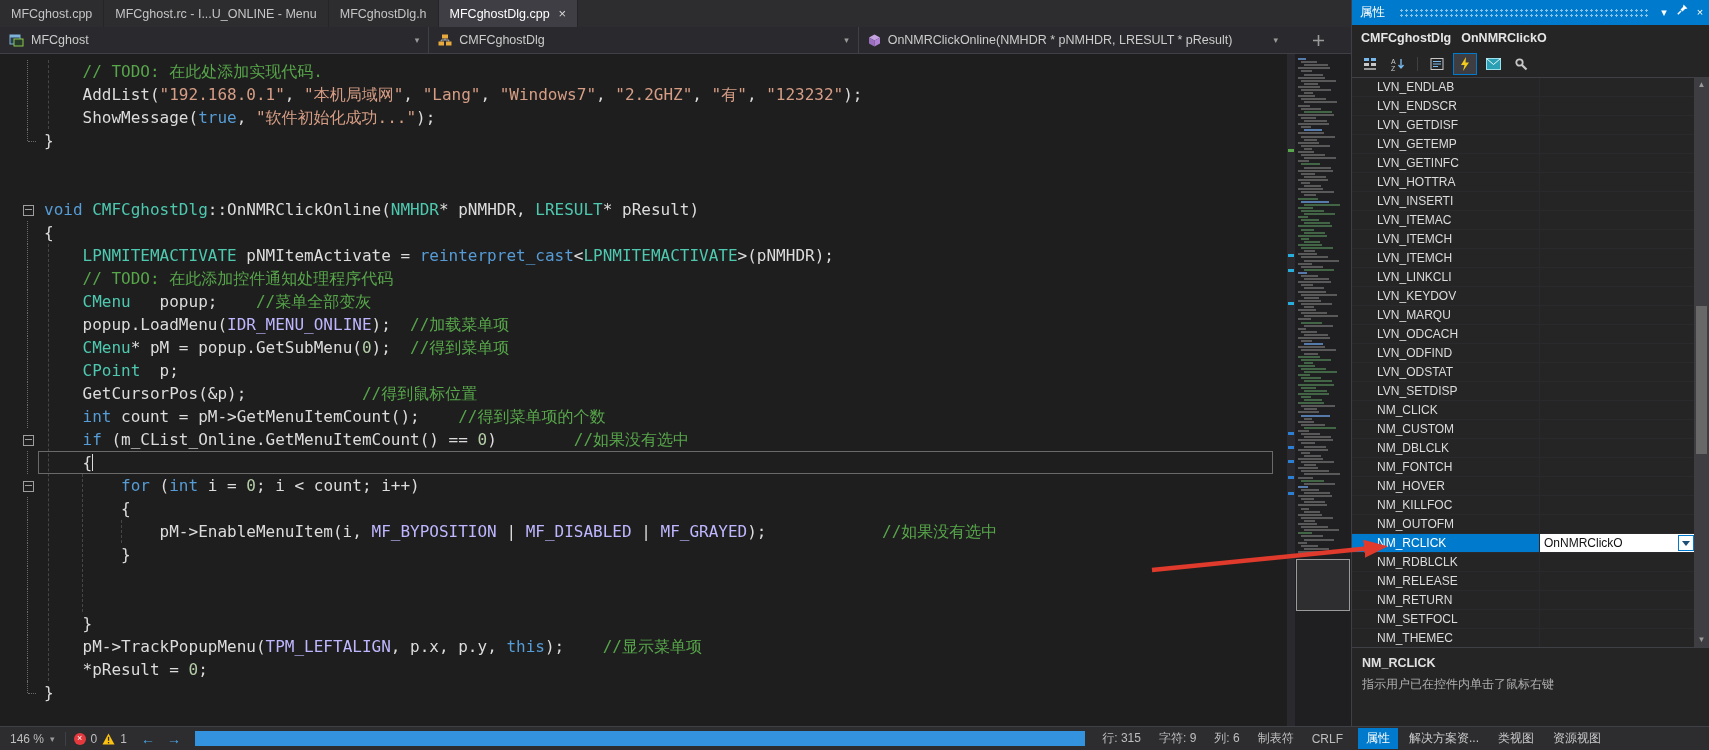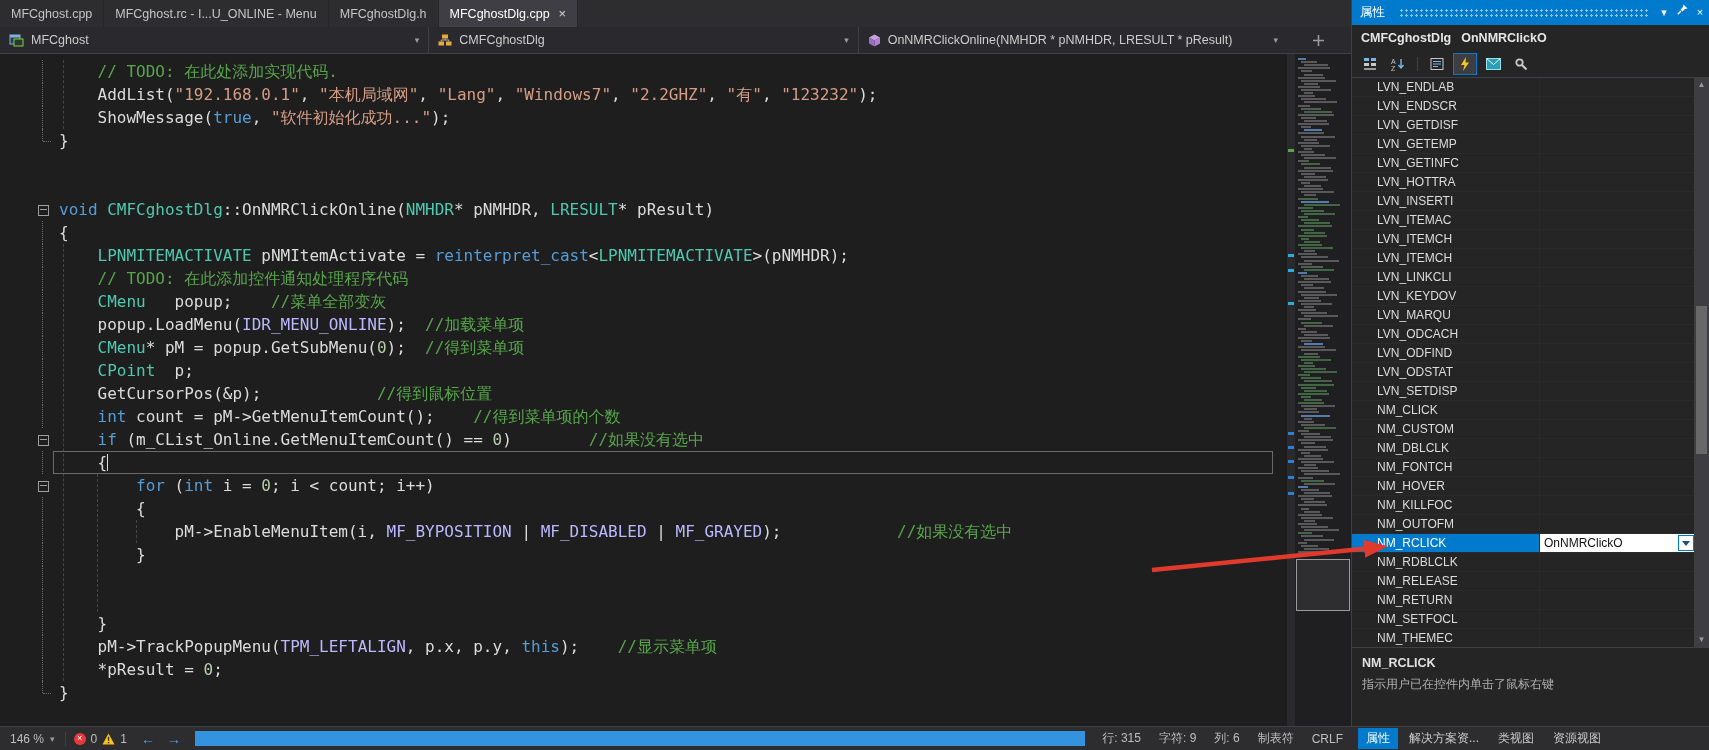--- a/index.html
+++ b/index.html
@@ -15,21 +15,21 @@
   .tab-close{color:#d8d8d8;font-size:13px;line-height:1;}
 
   
   .navbar{height:26px;background:#2a2a2e;display:flex;align-items:stretch;border-bottom:1px solid #3f3f46;font-size:12.5px;flex:none;}
   .nav-sec{flex:1;display:flex;align-items:center;gap:7px;padding:0 9px;border-right:1px solid #3f3f46;color:#cccccc;min-width:0;}
   .nav-sec span.lbl{overflow:hidden;text-overflow:ellipsis;white-space:nowrap;}
   .nav-chev{margin-left:auto;color:#9a9a9a;font-size:9px;}
   .nav-split{width:64px;display:flex;align-items:center;justify-content:center;}
 
   
-  .editor-row{flex:1;display:flex;min-height:0;background:#1e1e1e;margin-left:15px;}
+  .editor-row{flex:1;display:flex;min-height:0;background:#1e1e1e;}
   .editor{flex:1;position:relative;overflow:hidden;}
   .codewrap{position:absolute;inset:0;padding-top:6px;}
   .line{position:relative;height:23px;line-height:23px;white-space:pre;padding-left:44px;
     font-family:"DejaVu Sans Mono",monospace;font-size:16px;color:#dcdcdc;}
   .line.cur::after{content:"";position:absolute;left:38px;right:14px;top:0;height:21px;border:1px solid #6a6a6a;pointer-events:none;}
   .caret{position:absolute;left:92px;top:3px;width:1px;height:17px;background:#dcdcdc;}
   .g{position:absolute;}
   .g-box{left:23px;top:7px;width:9px;height:9px;border:1px solid #9e9e9e;background:#1e1e1e;}
   .g-box::after{content:"";position:absolute;left:1px;right:1px;top:3px;height:1px;background:#9e9e9e;}
   .g-bar{left:27px;top:0;height:23px;width:0;border-left:1px dotted #6a6a6a;}

